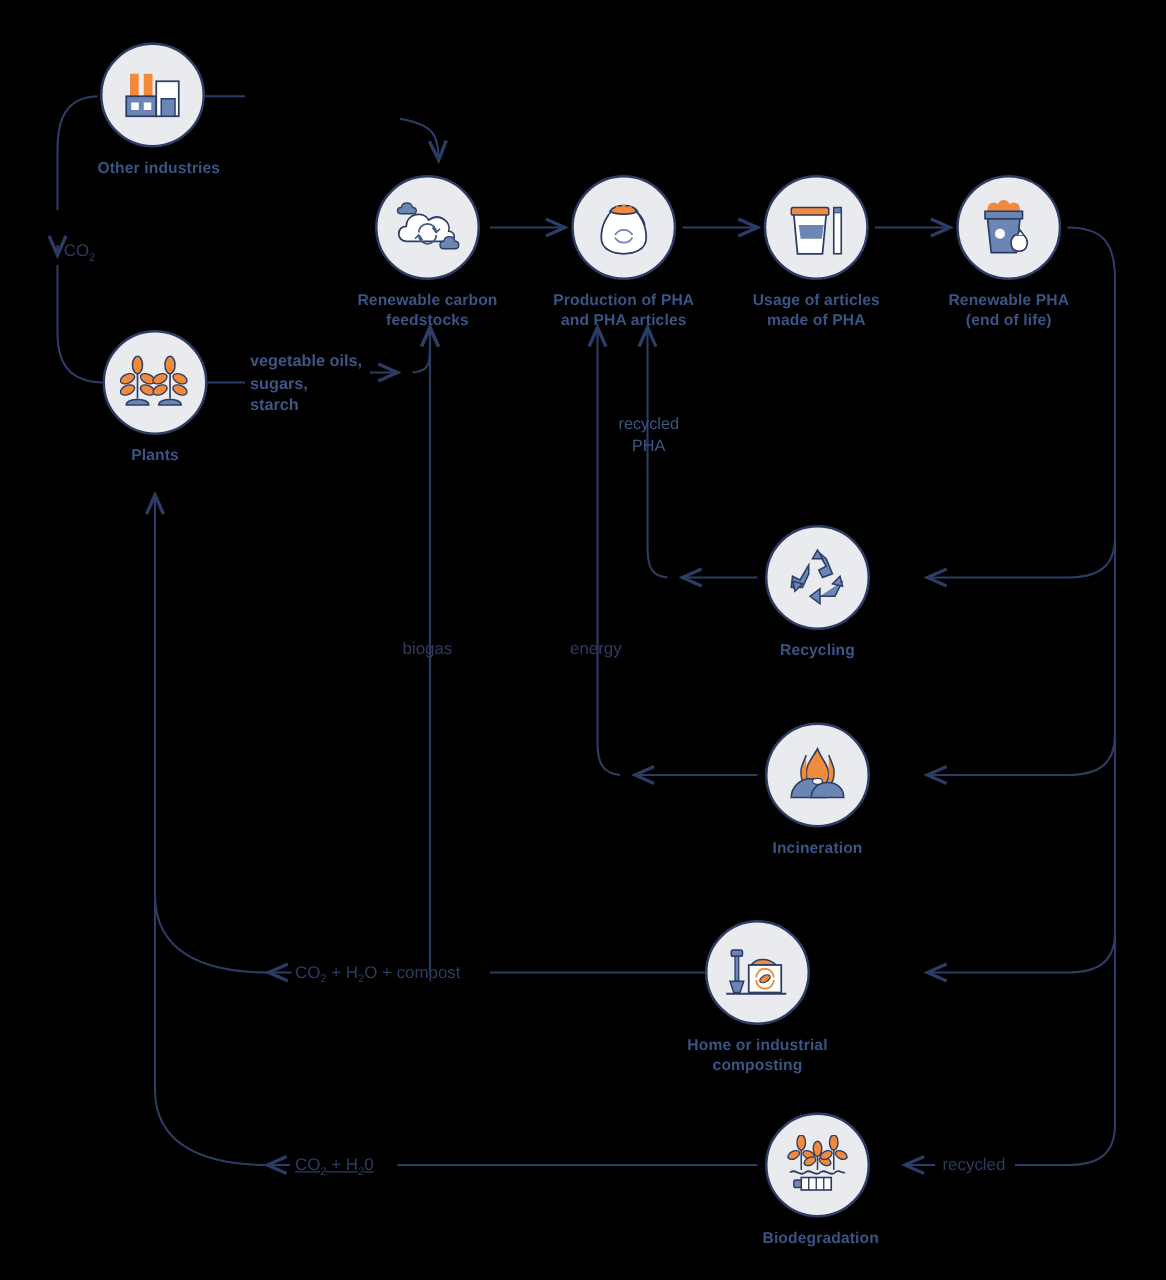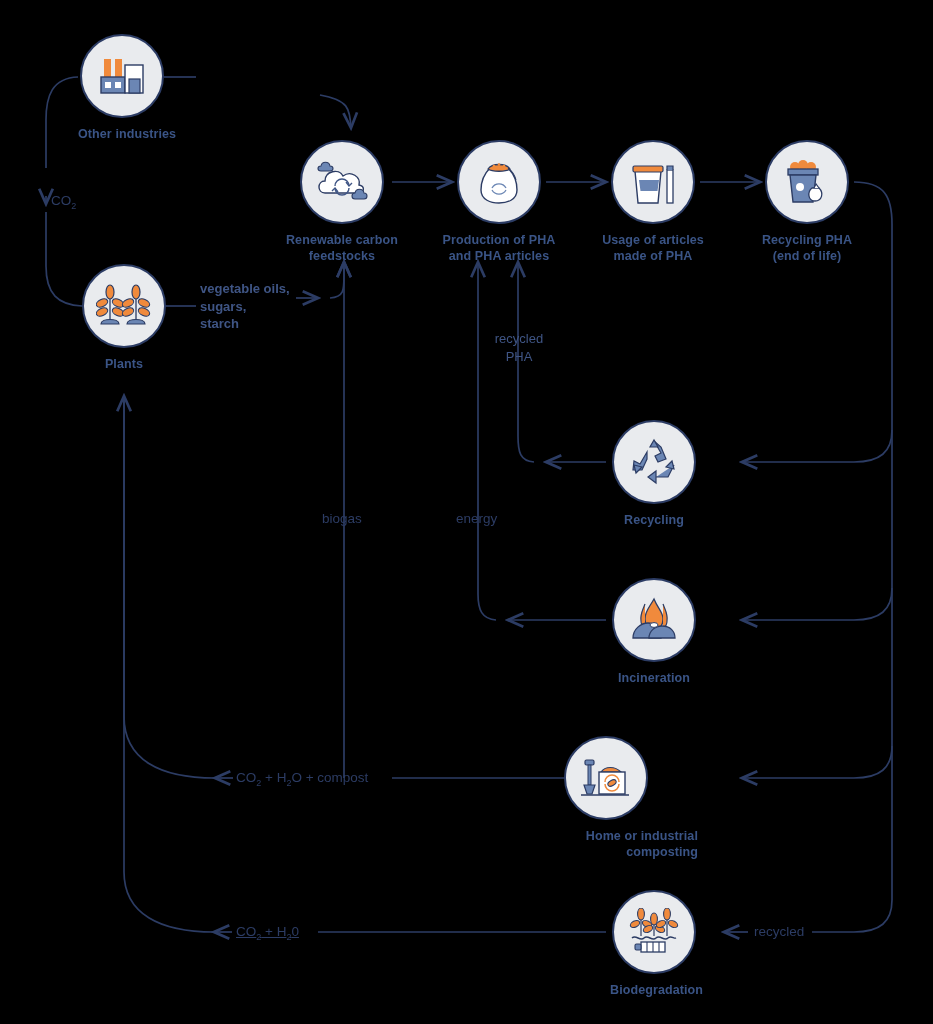--- a/index.html
+++ b/index.html
@@ -201,21 +201,21 @@
             <circle cx="30" cy="9" r="5"></circle>
           </g>
         <rect x="7" y="11" width="30" height="6" fill="#6b86b4" stroke="#2c3c64" stroke-width="1.3"></rect>
         <path d="M9,17 L35,17 L32,44 L12,44 Z" fill="#6b86b4" stroke="#2c3c64" stroke-width="1.4"></path>
         <circle cx="19" cy="29" r="4" fill="#fff"></circle>
         <path d="M31,30 C26,34 27,43 34,43 C41,43 43,35 38,30 Z" fill="#fff" stroke="#2c3c64" stroke-width="1.3"></path>
         <path d="M33,30 L35,26 L38,30" fill="#fff" stroke="#2c3c64" stroke-width="1.2"></path>
       </svg>
     </div>
     <div class="nlabel">
-      <span>Recycling PHA</span><br>
+      <span>Renewable PHA</span><br>
       <span>(end of life)</span>
     </div>
   </div>
 
   <div class="node" style="left:610px;top:420px;width:88px;">
     <div class="disc">
       <svg width="52" height="50" viewBox="0 0 52 50">
         <g fill="#6b86b4" stroke="#2c3c64" stroke-width="1.2">
           <path d="M26,4 L33,16 L27,19 L30,25 L38,22 L33,10 Z"></path>
           <path d="M19,15 L12,27 L6,24 L5,33 L14,33 L19,22 Z"></path>
@@ -238,21 +238,21 @@
         <path d="M18,8 C15,16 13,18 14,25 C14,28 16,31 18,32" fill="#f08a3c" stroke="#2c3c64" stroke-width="1.2"></path>
         <path d="M36,8 C39,16 41,18 40,25 C40,28 38,31 36,32" fill="#f08a3c" stroke="#2c3c64" stroke-width="1.2"></path>
         <path d="M6,42 C6,33 14,27 21,27 C28,27 34,33 34,42 Z" fill="#6b86b4" stroke="#2c3c64" stroke-width="1.3"></path>
         <path d="M22,42 C22,35 28,30 35,30 C43,30 48,35 48,42 Z" fill="#6b86b4" stroke="#2c3c64" stroke-width="1.3"></path>
         <ellipse cx="27" cy="29" rx="4" ry="2.4" fill="#fff" stroke="#2c3c64" stroke-width="1"></ellipse>
       </svg>
     </div>
     <div class="nlabel">Incineration</div>
   </div>
 
-  <div class="node" style="left:654px;top:736px;width:184px;margin-left:-140px;text-align:right;">
+  <div class="node" style="left:654px;top:736px;width:184px;margin-left:-140px;">
     <div class="disc">
       <svg width="54" height="48" viewBox="0 0 54 48">
         <rect x="6" y="6" width="9" height="5" rx="1.5" fill="#6b86b4" stroke="#2c3c64" stroke-width="1.2"></rect>
         <rect x="9" y="11" width="3" height="20" fill="#6b86b4" stroke="#2c3c64" stroke-width="1"></rect>
         <path d="M5,31 L16,31 L13,40 L8,40 Z" fill="#6b86b4" stroke="#2c3c64" stroke-width="1.2"></path>
         <path d="M22,18 C26,12 36,12 42,18 Z" fill="#f08a3c" stroke="#2c3c64" stroke-width="1.2"></path>
         <rect x="20" y="18" width="26" height="22" fill="#fff" stroke="#2c3c64" stroke-width="1.4"></rect>
         <g stroke="#f08a3c" stroke-width="1.5" fill="none">
           <path d="M26,28 A7,7 0 0 1 40,28"></path>
           <path d="M40,30 A7,7 0 0 1 26,30"></path>

